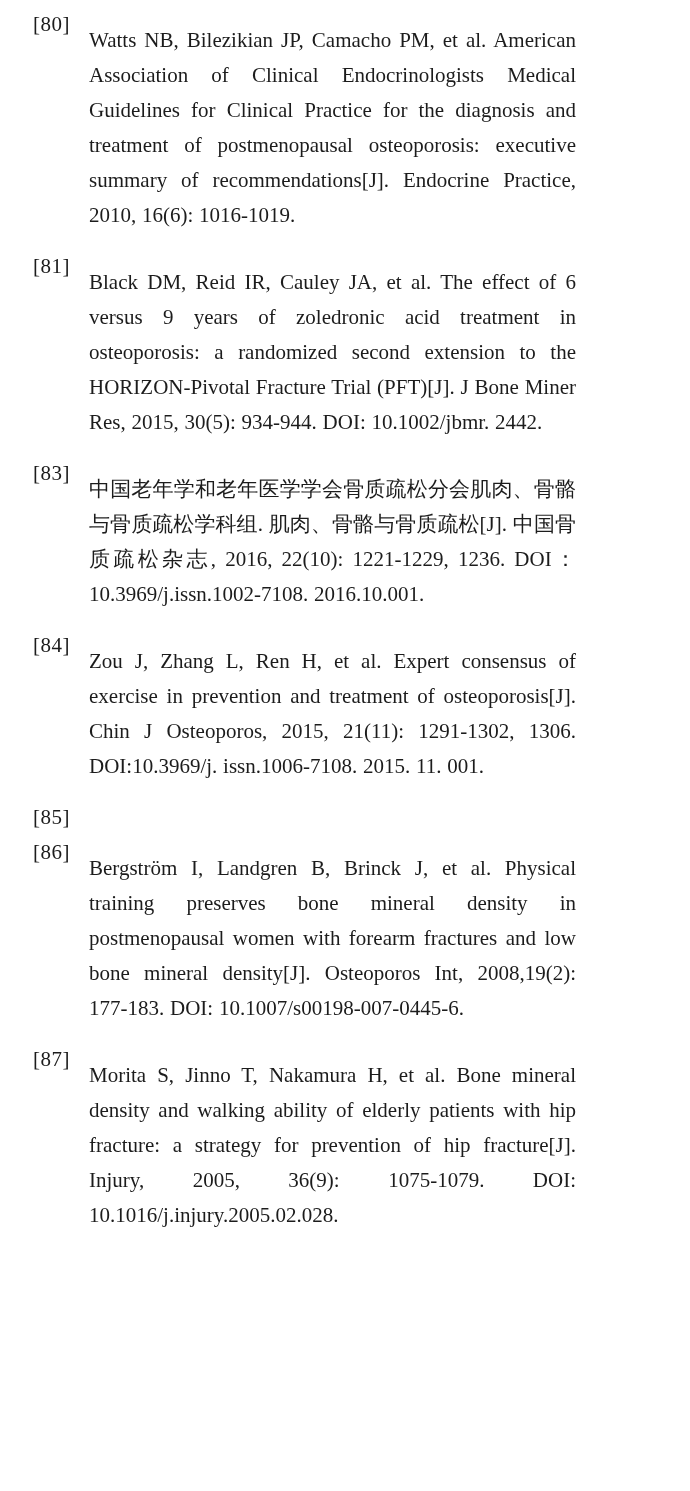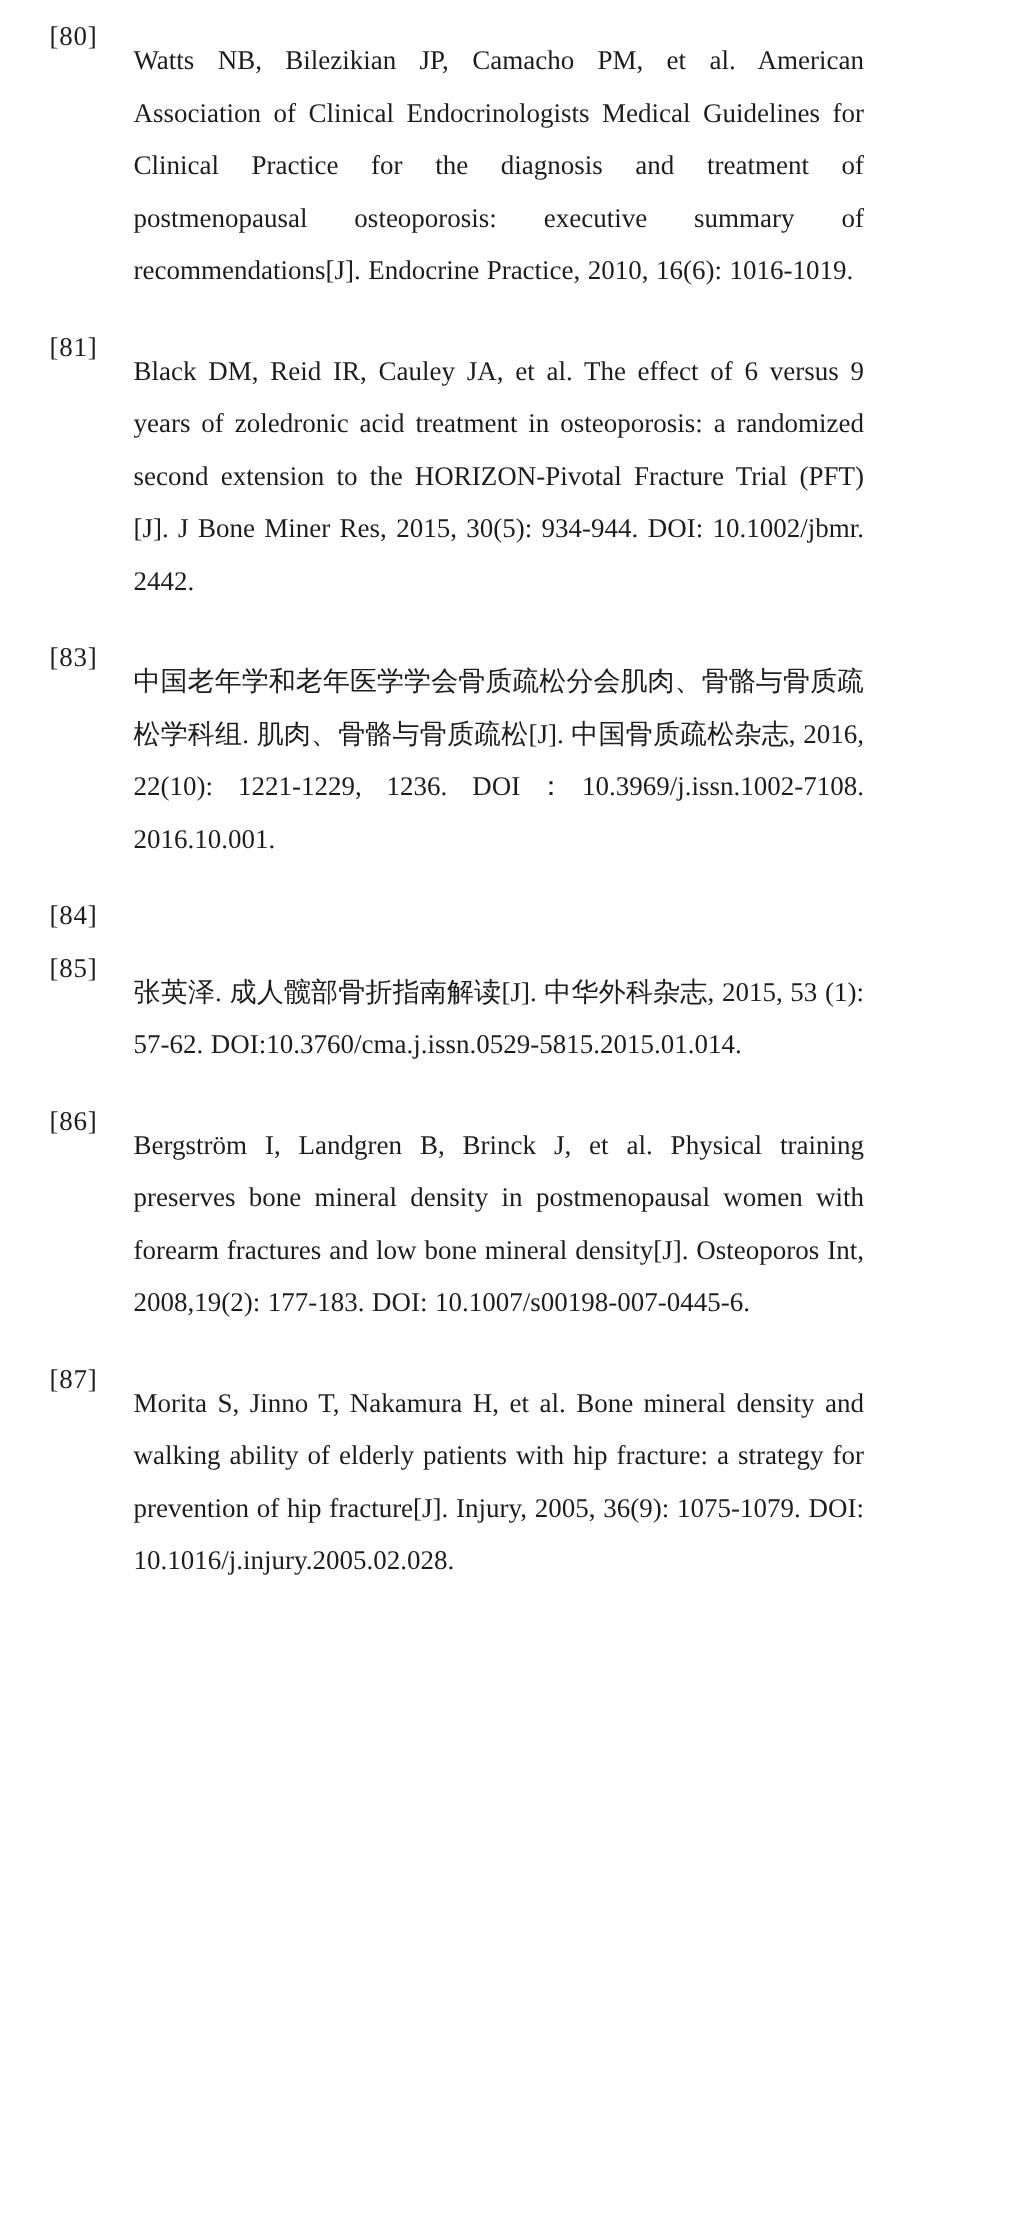--- a/index.html
+++ b/index.html
@@ -10,21 +10,21 @@
   body {
     width: 690px;
     min-height: 1491px;
     font-family: "Liberation Serif", "DejaVu Serif", serif;
     color: #1c1c1c;
   }
   .page {
     box-sizing: border-box;
     width: 626px;
     padding: 7px 34px 10px 33px;
-    font-size: 18px;
+    font-size: 21px;
     line-height: 35px;
   }
   .ref {
     display: flex;
     align-items: flex-start;
   }
   .ref-num {
     flex: 0 0 40px;
     white-space: nowrap;
     letter-spacing: 0.5px;
@@ -58,26 +58,26 @@
   </div>
     <div class="ref">
     <span class="ref-num">[83]</span>
     <div class="ref-body">
         <p class="ref-para">中国老年学和老年医学学会骨质疏松分会肌肉、骨骼与骨质疏松学科组. 肌肉、骨骼与骨质疏松[J]. 中国骨质疏松杂志, 2016, 22(10): 1221-1229, 1236. DOI：10.3969/j.issn.1002-7108. 2016.10.001.</p>
       </div>
   </div>
     <div class="ref">
     <span class="ref-num">[84]</span>
     <div class="ref-body">
+        <p class="ref-para">Zou J, Zhang L, Ren H, et al. Expert consensus of exercise in prevention and treatment of osteoporosis[J]. Chin J Osteoporos, 2015, 21(11): 1291-1302, 1306. DOI:10.3969/j. issn.1006-7108. 2015. 11. 001.</p>
       </div>
   </div>
     <div class="ref">
     <span class="ref-num">[85]</span>
     <div class="ref-body">
-        <p class="ref-para">张英泽. 成人髋部骨折指南解读[J]. 中华外科杂志, 2015, 53 (1): 57-62. DOI:10.3760/cma.j.issn.0529-5815.2015.01.014.</p>
       </div>
   </div>
     <div class="ref">
     <span class="ref-num">[86]</span>
     <div class="ref-body">
         <p class="ref-para">Bergström I, Landgren B, Brinck J, et al. Physical training preserves bone mineral density in postmenopausal women with forearm fractures and low bone mineral density[J]. Osteoporos Int, 2008,19(2): 177-183. DOI: 10.1007/s00198-007-0445-6.</p>
       </div>
   </div>
     <div class="ref">
     <span class="ref-num">[87]</span>

